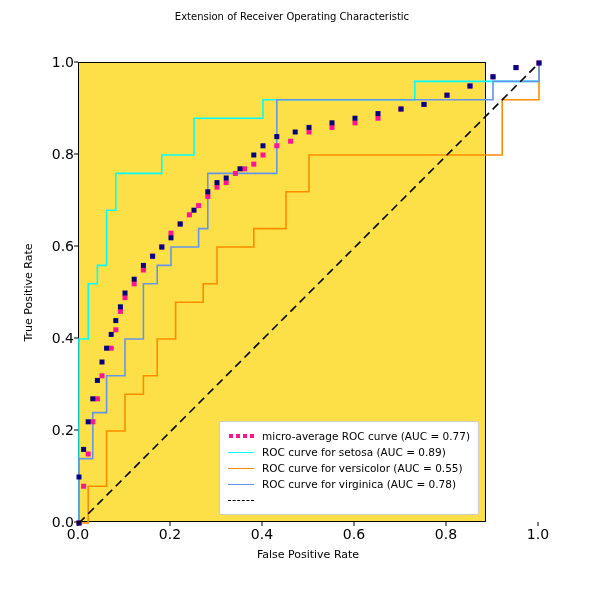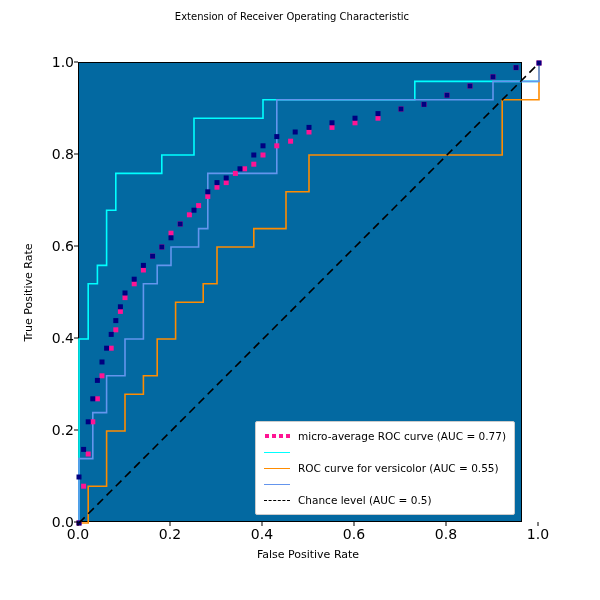--- a/index.html
+++ b/index.html
@@ -10,23 +10,23 @@
     background: #fff;
   }
   .figure { position: relative; width: 600px; height: 600px; }
   .title {
     position: absolute; left: 0; right: 16px; top: 10px;
     text-align: center; font-size: 10px; line-height: 1.35;
   }
   .axes {
     position: absolute;
     left: 78px; top: 62px;
-    width: 444px; height: 460px;
+    width: 408px; height: 460px;
     border: 1px solid #000;
-    background: #0369a1;
+    background: #fde047;
   }
   .xlabel {
     position: absolute; left: 78px; width: 460px; top: 548px;
     text-align: center; font-size: 11px;
   }
   .ylabel {
     position: absolute; left: 18px; top: 62px; height: 460px; width: 20px;
     display: flex; align-items: center; justify-content: center;
   }
   .ylabel span {
@@ -158,37 +158,38 @@
               <span style="background: rgb(255, 20, 147);"></span>
               <span style="background: rgb(255, 20, 147);"></span>
             </span>
         </span>
         <span>micro-average ROC curve (AUC = 0.77)</span>
       </div>
       <div class="legend-row">
         <span class="swatch">
           <span class="swatch-line" id="sw-setosa" style="border-top-color: rgb(0, 255, 255);"></span>
         </span>
+        <span>ROC curve for setosa (AUC = 0.89)</span>
       </div>
       <div class="legend-row">
         <span class="swatch">
           <span class="swatch-line" id="sw-versi" style="border-top-color: rgb(255, 140, 0);"></span>
         </span>
         <span>ROC curve for versicolor (AUC = 0.55)</span>
       </div>
       <div class="legend-row">
         <span class="swatch">
           <span class="swatch-line" id="sw-virgi" style="border-top-color: rgb(100, 149, 237);"></span>
         </span>
+        <span>ROC curve for virginica (AUC = 0.78)</span>
       </div>
       <div class="legend-row">
         <span class="swatch">
           <span class="swatch-line swatch-dashed" id="sw-chance" style="border-top-color: rgb(0, 0, 0);"></span>
         </span>
-        <span>Chance level (AUC = 0.5)</span>
       </div>
     </div>
   </div>
 
   <div class="xlabel">False Positive Rate</div>
   <div class="ylabel">
     <span>True Positive Rate</span>
   </div>
 
   <div id="tick-container">

